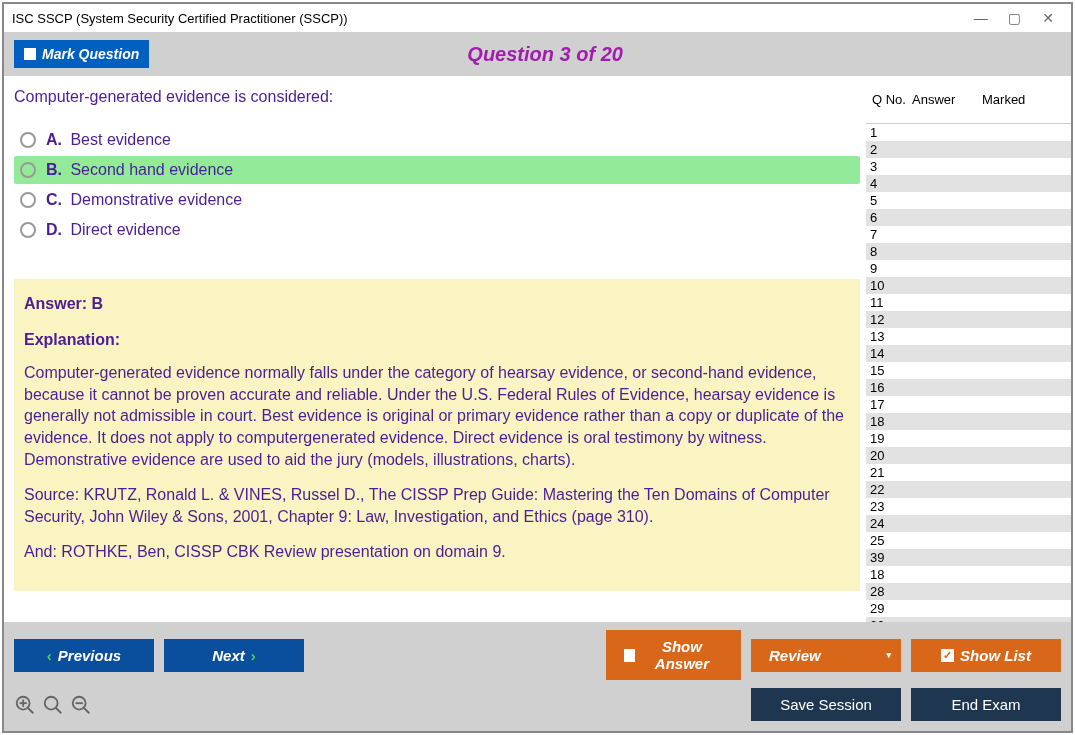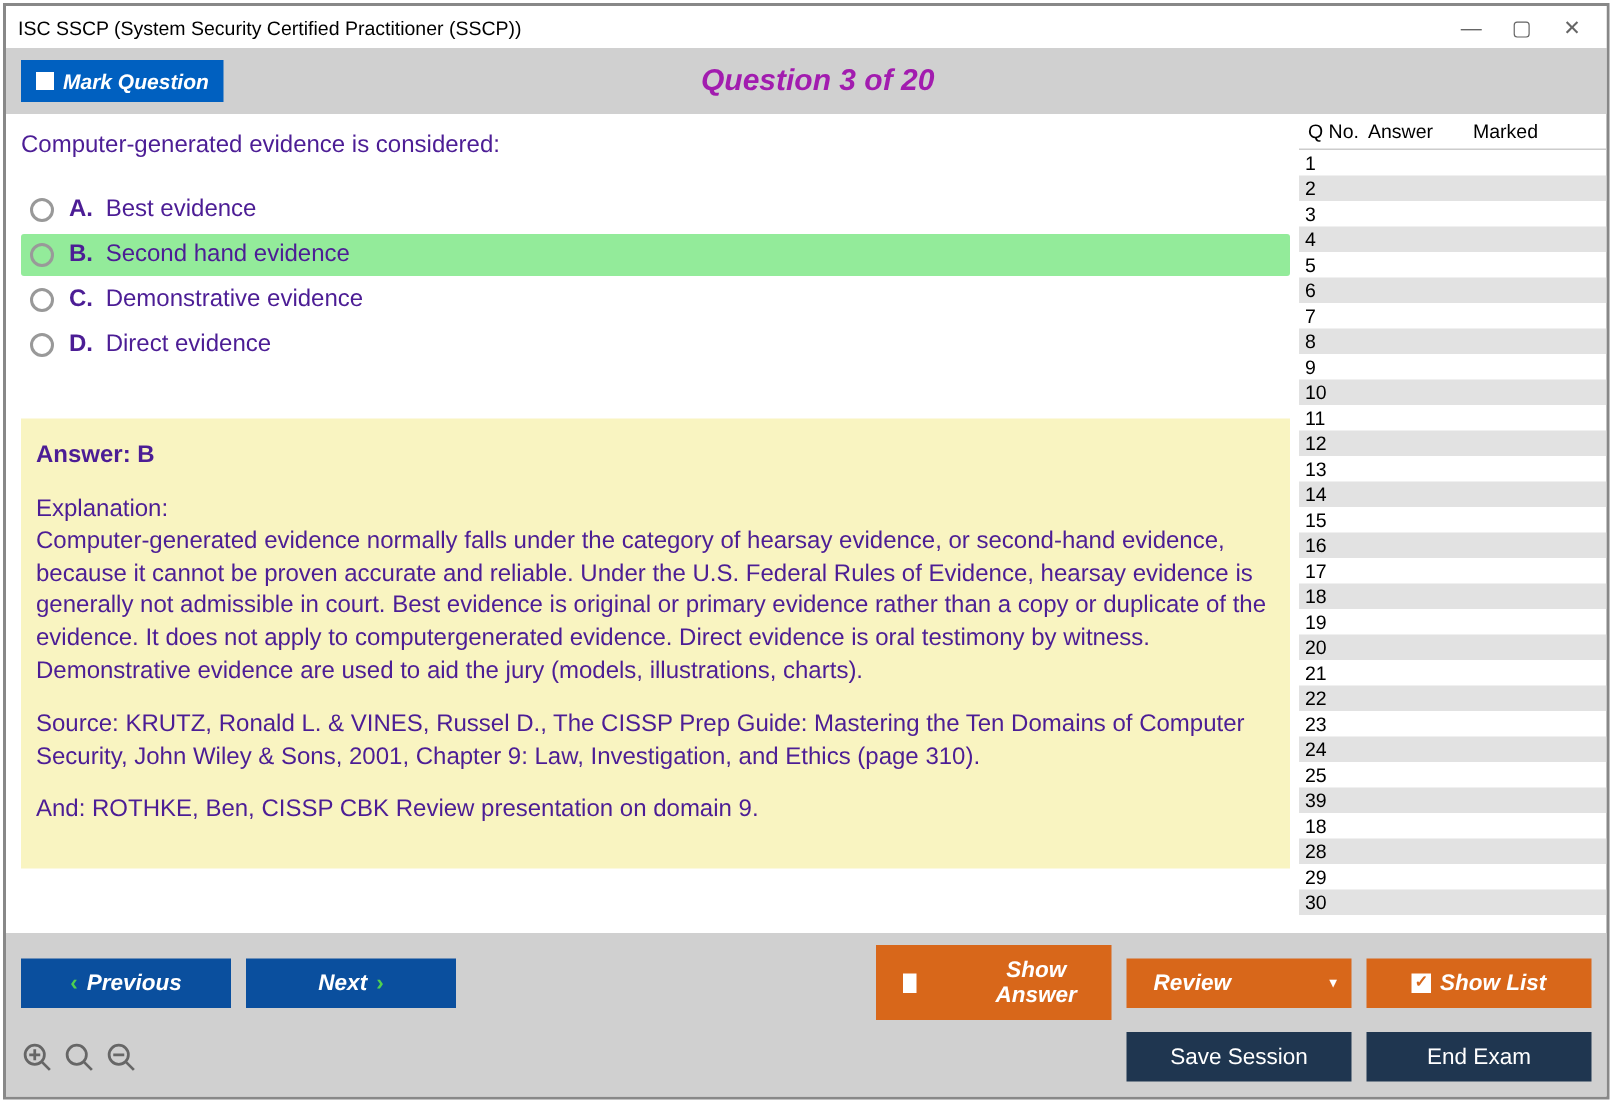--- a/index.html
+++ b/index.html
@@ -112,33 +112,34 @@
   margin-top: 35px;
   padding: 14px 10px;
   font-size: 16px;
   line-height: 1.35;
 }
 .explain-box .answer-label {
   font-weight: bold;
   margin-bottom: 14px;
 }
 .explain-box .expl-label {
-  font-weight: normal;
+  font-weight: bold;
+  margin-bottom: 12px;
 }
 .explain-box p { margin-bottom: 14px; }
 .side-panel {
   width: 205px;
   border-left: none;
   font-size: 13px;
   display: flex;
   flex-direction: column;
 }
 .side-header {
   display: flex;
-  padding: 4px 2px;
+  padding: 16px 2px;
   font-size: 13px;
 }
 .side-header span:nth-child(1){ width:44px; padding-left:4px;}
 .side-header span:nth-child(2){ width:70px;}
 .side-header span:nth-child(3){ width:60px;}
 .side-body {
   flex:1;
   overflow-y: scroll;
   border-top: 1px solid #ccc;
 }
@@ -176,21 +177,21 @@
   justify-content: center;
 }
 .btn-blue { background: #0a4f9e; }
 .btn-orange { background: #d8671a; }
 .btn-dark { background: #1f3650; font-style: normal; font-weight: normal;}
 .btn .arrow { font-style: normal; color: #4fd04f; font-weight: bold; }
 .btn .wbox { width:13px; height:13px; background:#fff;}
 .btn .wbox.checked::after { content:"✓"; color:#d8671a; font-size:11px; display:block; line-height:13px; text-align:center; font-style:normal;}
 .prev-btn { width: 140px; }
 .next-btn { width: 140px; justify-content: center;}
-.show-answer-btn { width: 157px; gap: 48px;}
+.show-answer-btn { width: 135px;}
 .review-btn { width: 150px; justify-content: space-between; padding-right:10px;}
 .review-btn .tri { font-style:normal; font-size:9px;}
 .show-list-btn { width: 150px;}
 .save-btn { width: 150px;}
 .end-btn { width: 150px;}
 .spacer { flex: 1; }
 .zoom-icons {
   display: flex;
   gap: 6px;
   color: #555;

